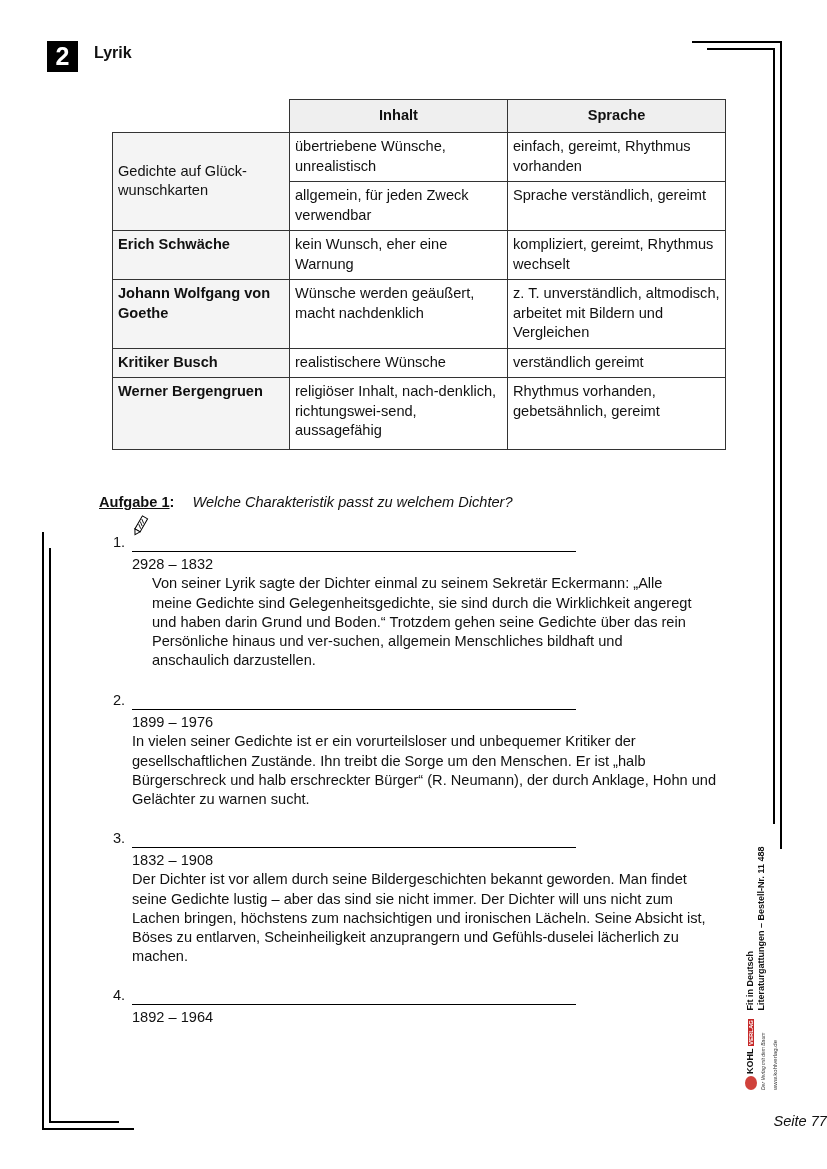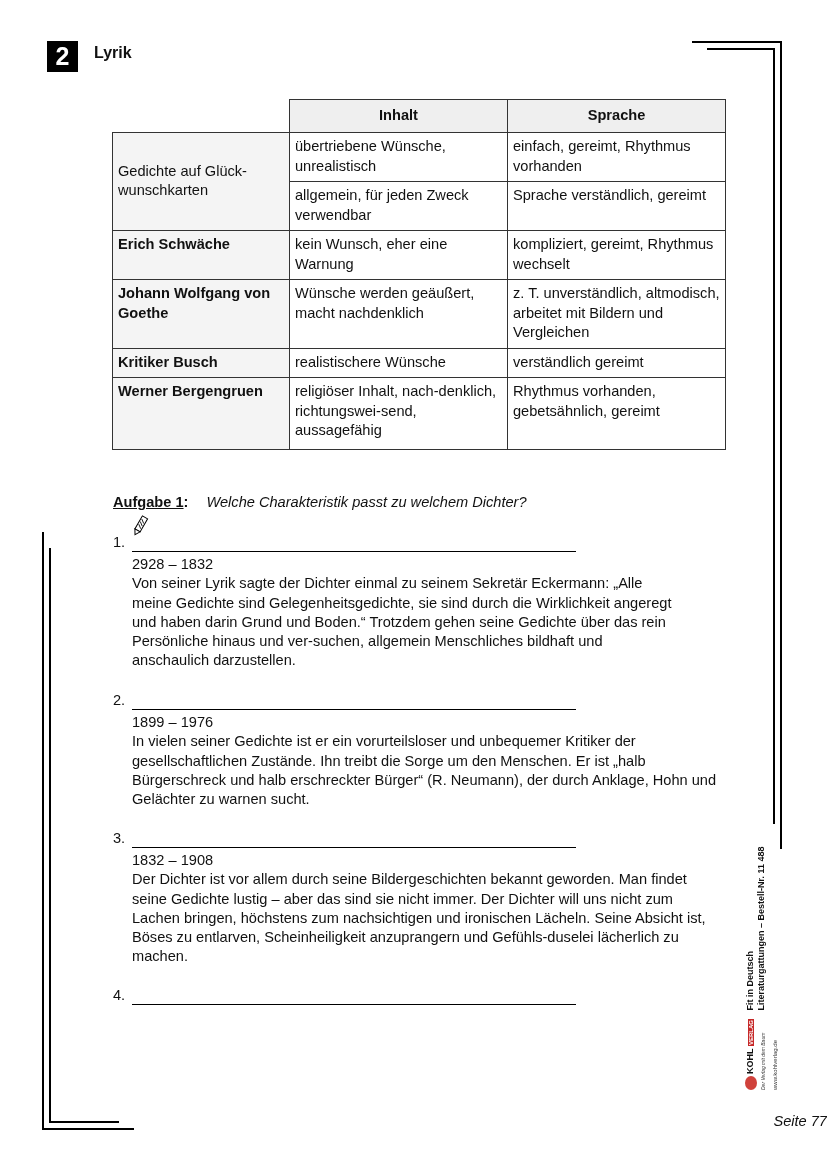--- a/index.html
+++ b/index.html
@@ -16,21 +16,21 @@
   table.lyrik { position:absolute; left:112px; top:99px; border-collapse:collapse;
                 font-size:14.6px; line-height:19.5px; }
   table.lyrik td, table.lyrik th { border:1.5px solid #333; vertical-align:top; padding:4px 5px 5px 5px; text-align:left; }
   table.lyrik th { background:#efefef; font-weight:bold; text-align:center; vertical-align:middle; height:26px; padding:3px 5px; }
   table.lyrik td.empty { border:none; border-bottom:1.5px solid #333; border-right:1.5px solid #333; background:transparent; }
   table.lyrik td.poet { background:#f4f4f4; font-weight:bold; width:166px; }
   table.lyrik td.poet.normal { font-weight:normal; vertical-align:middle; }
   table.lyrik td.c1 { width:207px; }
   table.lyrik td.c2 { width:207px; }
   
-  .task { left:113px; top:494px; font-size:14.6px; }
+  .task { left:99px; top:494px; font-size:14.6px; }
   .task .lbl { font-weight:bold; text-decoration:underline; }
   .task .colon { font-weight:bold; margin-right:14px; }
   .task .q { font-style:italic; }
   .item { position:absolute; left:113px; font-size:14.6px; line-height:19.3px; width:600px; }
   .item .num { position:absolute; left:0; top:0; }
   .item .answer-line { position:absolute; left:19px; top:18px; width:444px; height:1px; background:#000; }
   .item .body { position:absolute; left:19px; top:22px; width:590px; }
   .pencil { position:absolute; left:18px; top:-18px; width:18px; height:22px; }
   .footer { left:0; width:827px; top:1113px; text-align:right; font-style:italic; font-size:14.6px; }
   .side { position:absolute; left:745px; top:1090px; transform-origin:0 0; transform:rotate(-90deg);
@@ -109,21 +109,21 @@
       <rect x="6" y="1" width="6" height="15" fill="#fff" stroke="#000" stroke-width="1"></rect>
       <line x1="7" y1="4" x2="11" y2="7" stroke="#000" stroke-width="0.8"></line>
       <line x1="7" y1="7" x2="11" y2="10" stroke="#000" stroke-width="0.8"></line>
       <line x1="7" y1="10" x2="11" y2="13" stroke="#000" stroke-width="0.8"></line>
       <polygon points="6,16 12,16 9,21" fill="#fff" stroke="#000" stroke-width="1"></polygon>
     </g>
   </svg>
   <div class="answer-line"></div>
   <div class="body">
     <div>2928 – 1832</div>
-    <div style="width:545px;">Von seiner Lyrik sagte der Dichter einmal zu seinem Sekretär Eckermann: „Alle meine Gedichte sind Gelegenheitsgedichte, sie sind durch die Wirklichkeit angeregt und haben darin Grund und Boden.“ Trotzdem gehen seine Gedichte über das rein Persönliche hinaus und ver-suchen, allgemein Menschliches bildhaft und anschaulich darzustellen.</div>
+    <div style="width:545px;margin-left:20px;">Von seiner Lyrik sagte der Dichter einmal zu seinem Sekretär Eckermann: „Alle meine Gedichte sind Gelegenheitsgedichte, sie sind durch die Wirklichkeit angeregt und haben darin Grund und Boden.“ Trotzdem gehen seine Gedichte über das rein Persönliche hinaus und ver-suchen, allgemein Menschliches bildhaft und anschaulich darzustellen.</div>
   </div>
 </div>
 
 <div class="item" style="top:691px;">
   <span class="num">2.</span>
   <div class="answer-line"></div>
   <div class="body">
     <div>1899 – 1976</div>
     <div style="width:590px;">In vielen seiner Gedichte ist er ein vorurteilsloser und unbequemer Kritiker der gesellschaftlichen Zustände. Ihn treibt die Sorge um den Menschen. Er ist „halb Bürgerschreck und halb erschreckter Bürger“ (R. Neumann), der durch Anklage, Hohn und Gelächter zu warnen sucht.</div>
   </div>
@@ -135,20 +135,21 @@
   <div class="body">
     <div>1832 – 1908</div>
     <div style="width:590px;">Der Dichter ist vor allem durch seine Bildergeschichten bekannt geworden. Man findet seine Gedichte lustig – aber das sind sie nicht immer. Der Dichter will uns nicht zum Lachen bringen, höchstens zum nachsichtigen und ironischen Lächeln. Seine Absicht ist, Böses zu entlarven, Scheinheiligkeit anzuprangern und Gefühls-duselei lächerlich zu machen.</div>
   </div>
 </div>
 
 <div class="item" style="top:986px;">
   <span class="num">4.</span>
   <div class="answer-line"></div>
   <div class="body">
+    <div>1892 – 1964</div>
   </div>
 </div>
 
 <div class="abs footer">Seite 77</div>
 
 <div class="side">
   <span class="logo-block">
     <span class="tree"></span><span class="kohl">KOHL</span>
     <span class="verlag">VERLAG</span><br>
     <span class="slogan">Der Verlag mit dem Baum</span><br>

